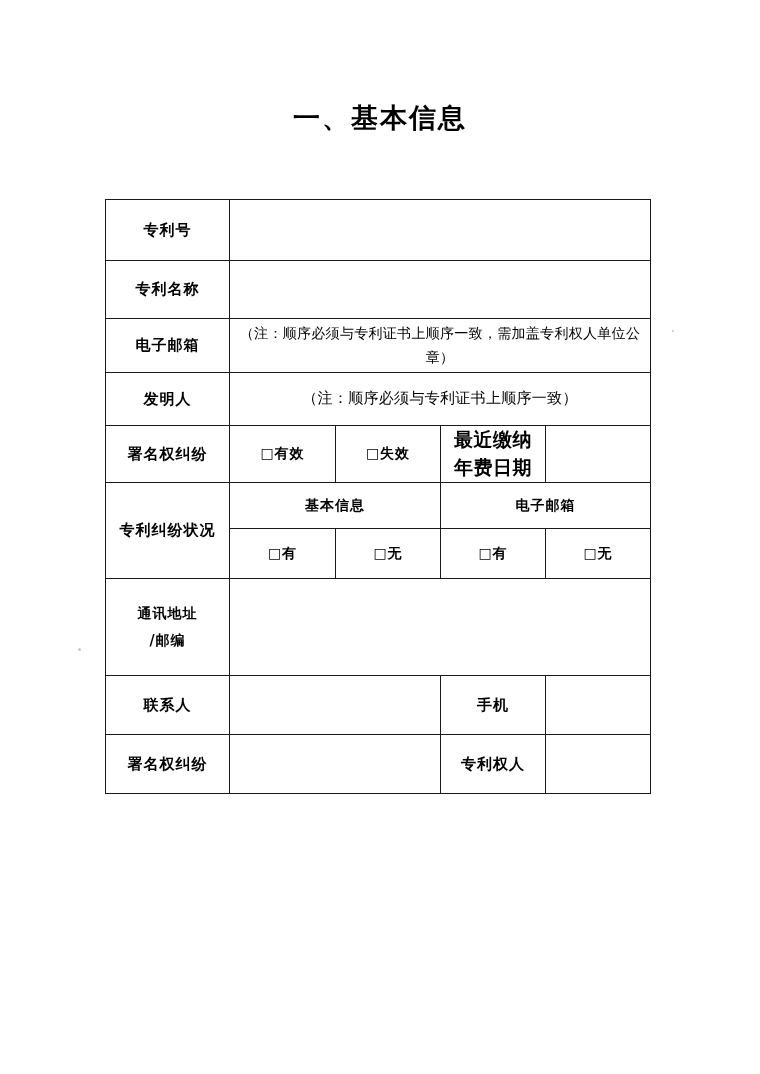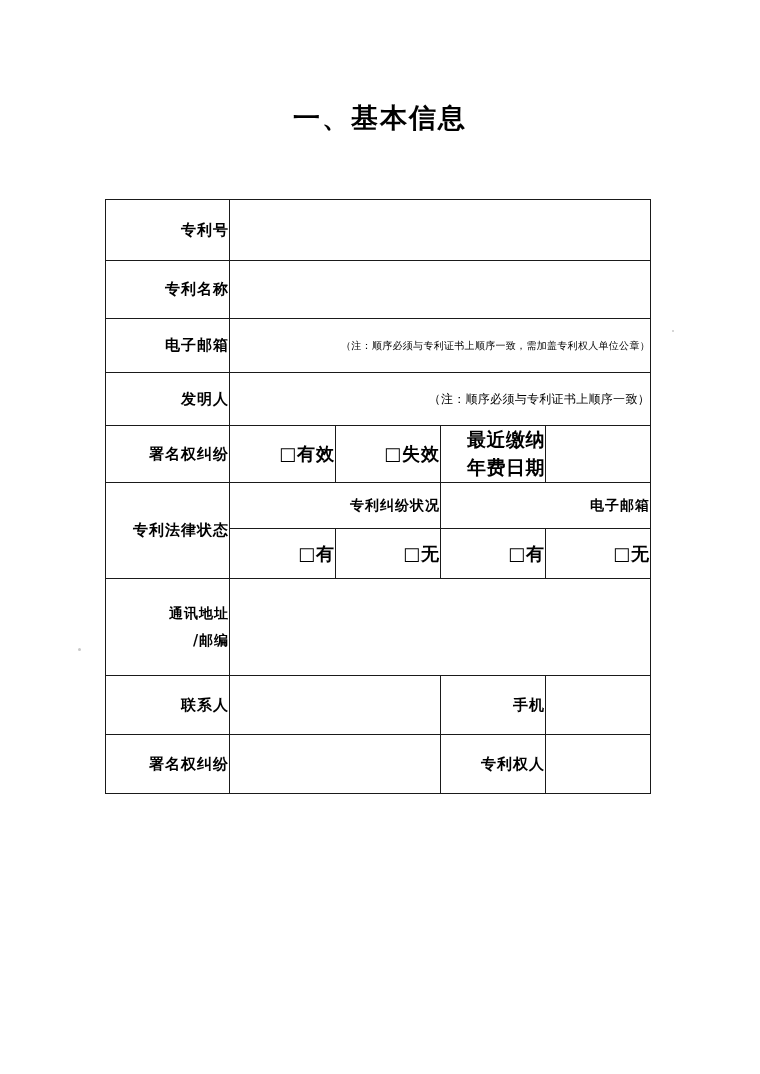--- a/index.html
+++ b/index.html
@@ -40,46 +40,46 @@
   }
   table.form {
     border-collapse: collapse;
     width: 545px;
     table-layout: fixed;
   }
   table.form td {
     border: 1px solid #1a1a1a;
     padding: 0;
     vertical-align: middle;
-    text-align: right;
+    text-align: center;
   }
   .lbl {
     font-size: 15px;
     font-weight: bold;
     letter-spacing: 1px;
     line-height: 1.5;
   }
   .note {
-    font-size: 10px;
+    font-size: 14px;
     font-weight: normal;
     line-height: 1.7;
     text-align: left;
     padding: 4px 10px;
     letter-spacing: 0.3px;
   }
   .note-center {
-    font-size: 12px;
+    font-size: 15px;
     font-weight: normal;
     line-height: 1.7;
     text-align: center;
     padding: 4px 10px;
     letter-spacing: 0.3px;
   }
   .chk {
-    font-size: 18px;
+    font-size: 14px;
     font-weight: bold;
     letter-spacing: 1px;
     white-space: nowrap;
   }
   .sub-head {
     font-size: 14px;
     font-weight: bold;
     letter-spacing: 1px;
   }
   .small-lbl {
@@ -143,22 +143,22 @@
 
         <tr>
           <td class="lbl" style="height:56px">署名权纠纷</td>
           <td class="chk">□有效</td>
           <td class="chk">□失效</td>
           <td class="small-lbl">最近缴纳<br>年费日期</td>
           <td class="blank"></td>
         </tr>
 
         <tr>
-          <td class="lbl" rowspan="2" style="height:45px">专利法律状态</td>
-          <td class="sub-head" colspan="2" style="height:45px">专利纠纷状况</td>
+          <td class="lbl" rowspan="2" style="height:45px">专利纠纷状况</td>
+          <td class="sub-head" colspan="2" style="height:45px">基本信息</td>
           <td class="sub-head" colspan="2" style="height:45px">电子邮箱</td>
         </tr>
         <tr>
           <td class="chk" style="height:49px">□有</td>
           <td class="chk">□无</td>
           <td class="chk">□有</td>
           <td class="chk">□无</td>
         </tr>
 
         <tr>

